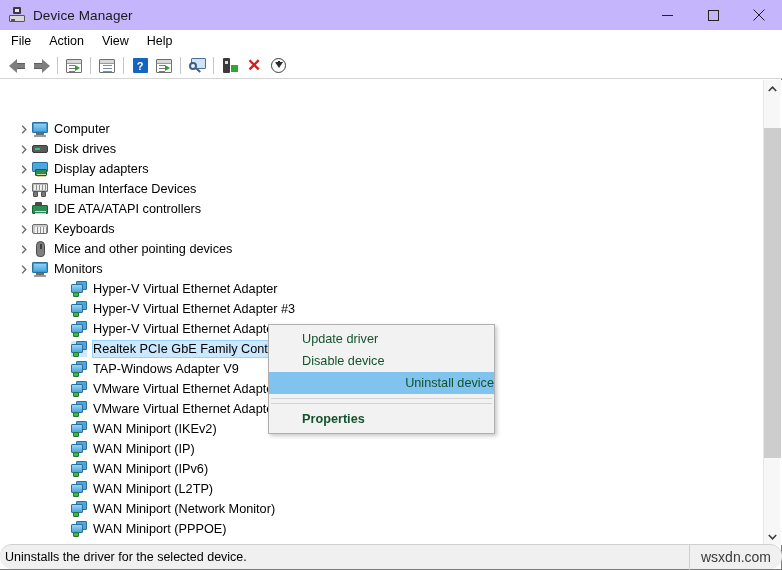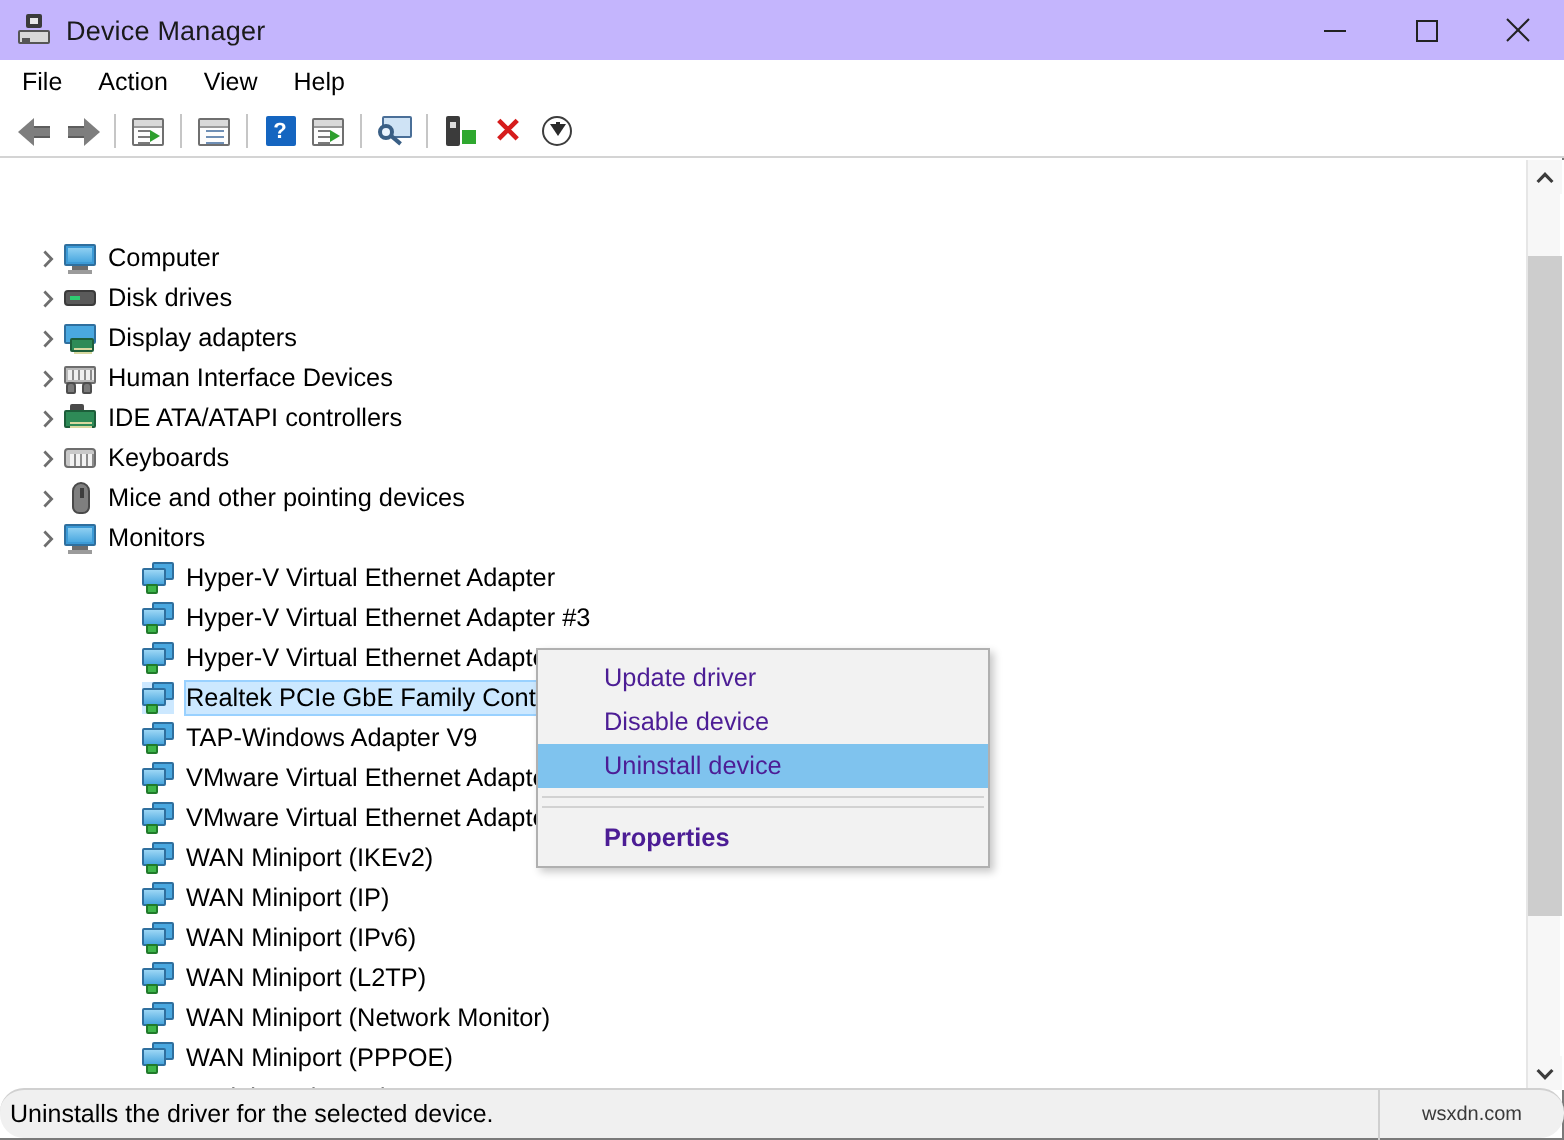--- a/index.html
+++ b/index.html
@@ -301,24 +301,24 @@
     background: #f2f2f2;
     border: 1px solid #b0b0b0;
     box-shadow: 2px 2px 4px rgba(0,0,0,0.22);
     padding: 3px 0 3px 0;
     z-index: 50;
   }
   .ctx-item {
     height: 22px;
     display: flex; align-items: center;
     padding-left: 33px;
-    font-size: 12.7px; color: #4c1d95;
+    font-size: 12.7px; color: #14532d;
     white-space: nowrap;
   }
-  .ctx-item.hl { background: #7fc3ee; }
+  .ctx-item.hl { background: #7fc3ee; justify-content: flex-end; }
   .ctx-item.bold { font-weight: bold; }
   .ctx-sep {
     height: 1px; background: #d2d2d2;
     margin: 4px 2px 4px 2px;
   }
 
   
   #vscroll {
     position: absolute; right: 1px; top: 80px;
     width: 17px; height: 465px;
@@ -350,21 +350,21 @@
     font-size: 12.5px; color: #000;
     padding-left: 5px;
     flex: 1;
   }
   #status-sep {
     width: 1px; height: 25px; background: #cfcfcf;
   }
   #watermark {
     width: 92px; height: 25px;
     display: flex; align-items: center; justify-content: center;
-    font-size: 10px; color: #3a3a3a;
+    font-size: 14px; color: #3a3a3a;
     font-family: "Liberation Sans", sans-serif;
   }
 </style>
 </head>
 <body>
 
 <div id="app">
 
   <div id="titlebar">
     <div id="title-icon">

